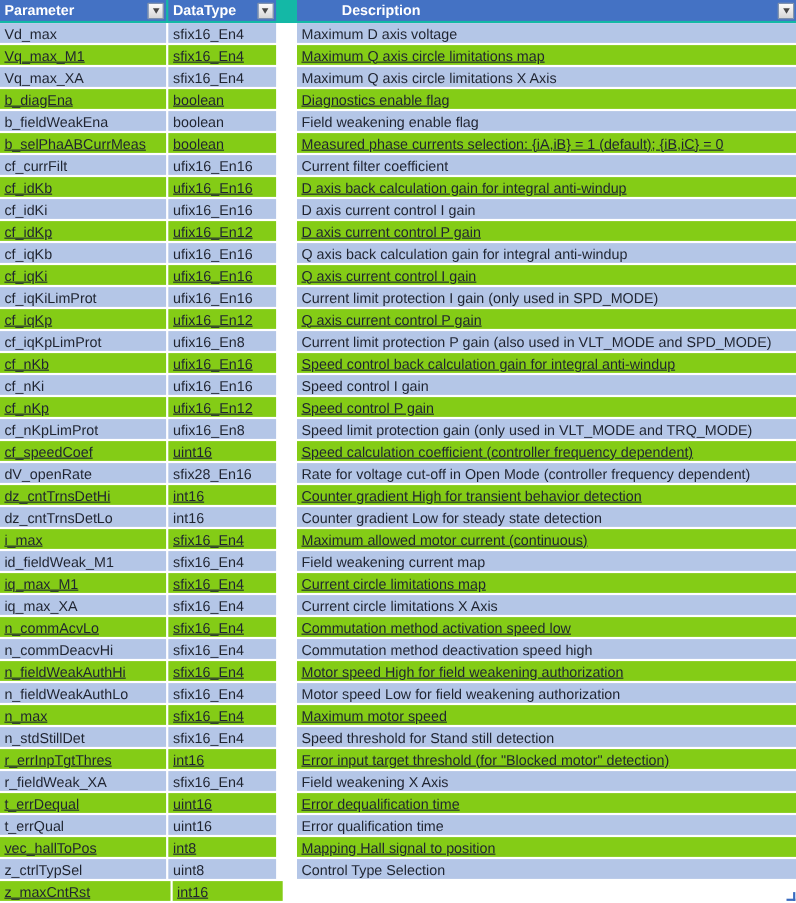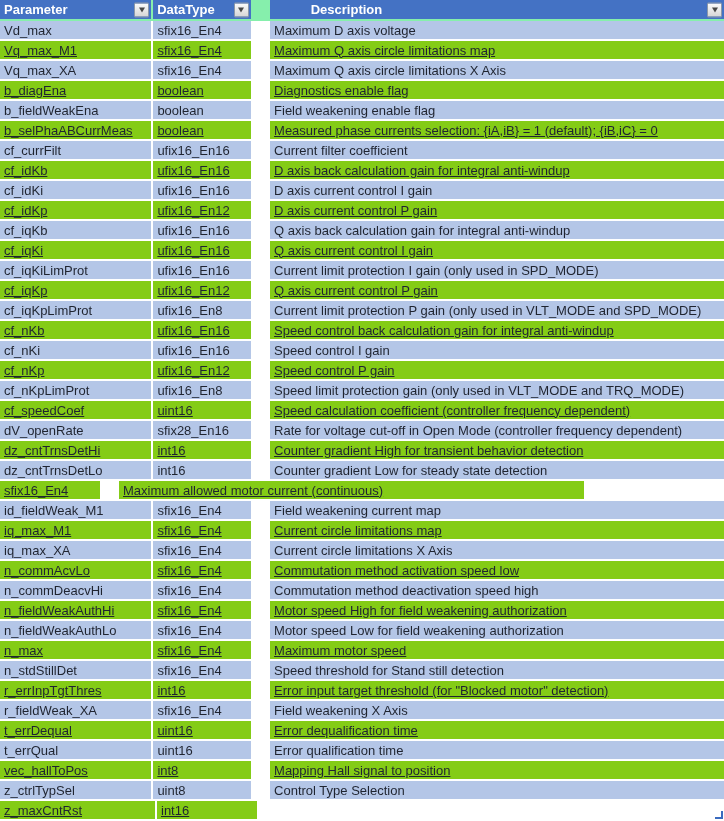--- a/index.html
+++ b/index.html
@@ -3,21 +3,21 @@
 <meta charset="utf-8">
 <style>
   html,body{margin:0;padding:0;background:#fff;}
   body{font-family:"Liberation Sans",sans-serif;}
   .spreadsheet{
     position:relative;
     width:724px;height:821px;
     background:#ffffff;
     overflow:hidden;
   }
-  .header-row{display:flex;height:21px;background:#86efac;}
+  .header-row{display:flex;height:21px;background:#14b8a6;}
   .hcell{
     position:relative;height:19px;background:#4472C4;
     color:#ffffff;font-weight:bold;font-size:13px;
     display:flex;align-items:center;
     padding-left:4px;box-sizing:border-box;
   }
   .col1{width:155px;margin-right:2px;}
   .col2{width:100px;margin-right:19px;}
   .col3{width:465px;padding-left:41px;}
   .filter-btn{
@@ -144,21 +144,21 @@
         <div class="cell col3">Current limit protection I gain (only used in SPD_MODE)</div>
       </div>
       <div class="row even">
         <div class="cell col1">cf_iqKp</div>
         <div class="cell col2">ufix16_En12</div>
         <div class="cell col3">Q axis current control P gain</div>
       </div>
       <div class="row odd">
         <div class="cell col1">cf_iqKpLimProt</div>
         <div class="cell col2">ufix16_En8</div>
-        <div class="cell col3">Current limit protection P gain (only used in VLT_MODE and SPD_MODE)</div>
+        <div class="cell col3">Current limit protection P gain (also used in VLT_MODE and SPD_MODE)</div>
       </div>
       <div class="row even">
         <div class="cell col1">cf_nKb</div>
         <div class="cell col2">ufix16_En16</div>
         <div class="cell col3">Speed control back calculation gain for integral anti-windup</div>
       </div>
       <div class="row odd">
         <div class="cell col1">cf_nKi</div>
         <div class="cell col2">ufix16_En16</div>
         <div class="cell col3">Speed control I gain</div>
@@ -187,20 +187,21 @@
         <div class="cell col1">dz_cntTrnsDetHi</div>
         <div class="cell col2">int16</div>
         <div class="cell col3">Counter gradient High for transient behavior detection</div>
       </div>
       <div class="row odd">
         <div class="cell col1">dz_cntTrnsDetLo</div>
         <div class="cell col2">int16</div>
         <div class="cell col3">Counter gradient Low for steady state detection</div>
       </div>
       <div class="row even">
+        <div class="cell col1">i_max</div>
         <div class="cell col2">sfix16_En4</div>
         <div class="cell col3">Maximum allowed motor current (continuous)</div>
       </div>
       <div class="row odd">
         <div class="cell col1">id_fieldWeak_M1</div>
         <div class="cell col2">sfix16_En4</div>
         <div class="cell col3">Field weakening current map</div>
       </div>
       <div class="row even">
         <div class="cell col1">iq_max_M1</div>

